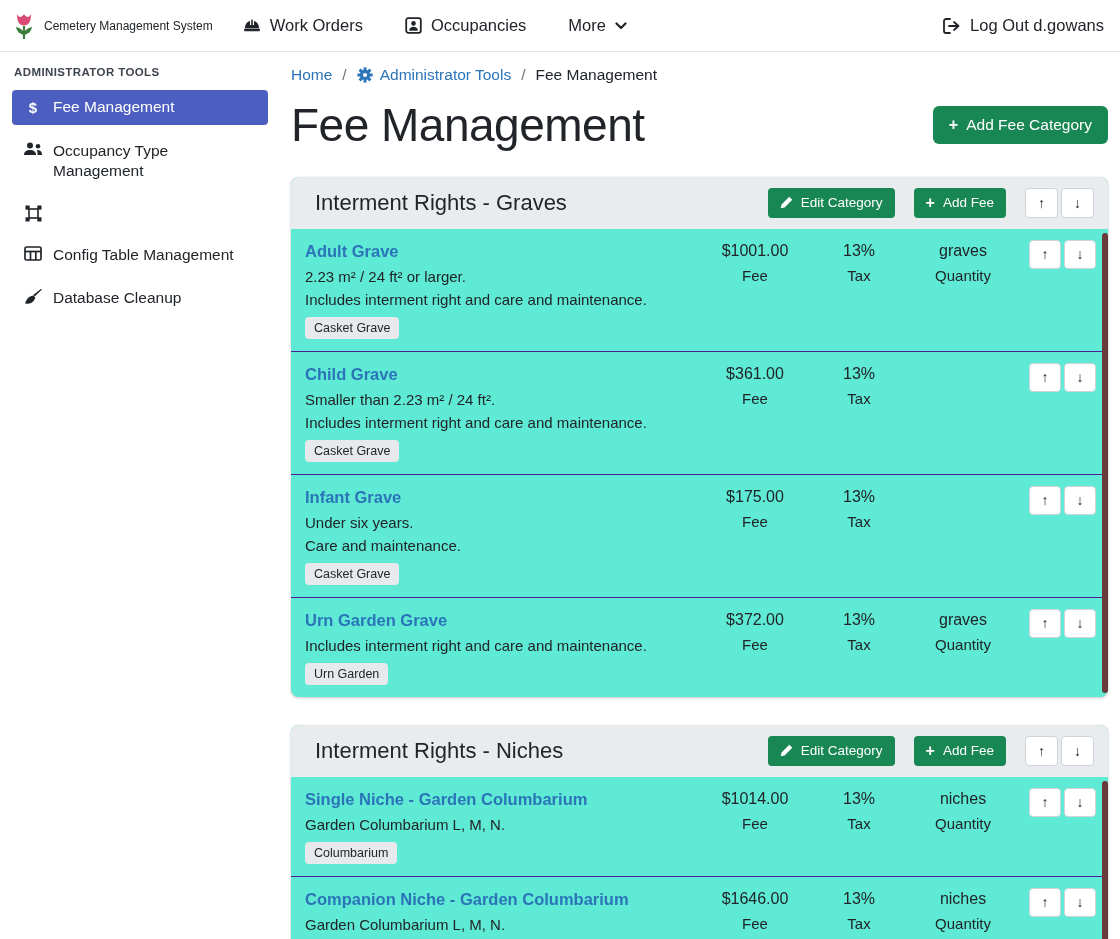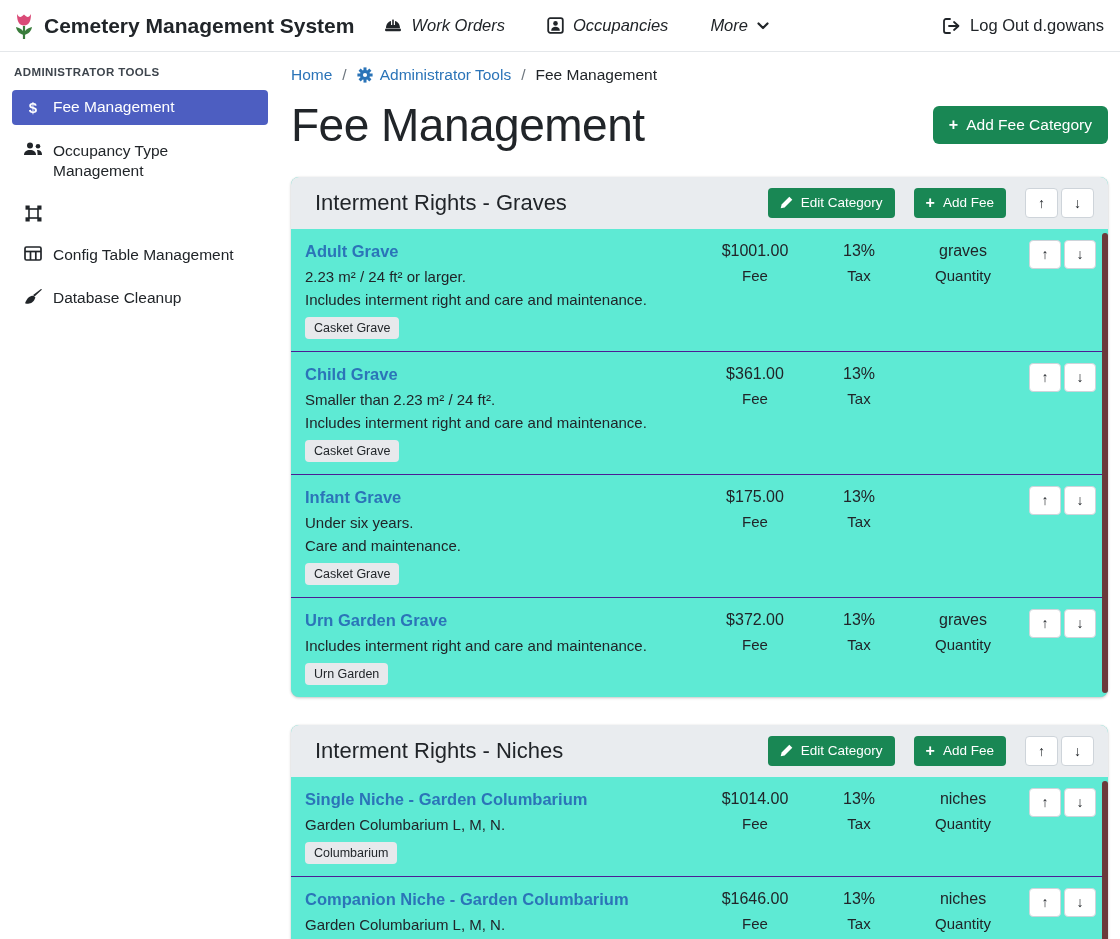--- a/index.html
+++ b/index.html
@@ -4,22 +4,22 @@
 <style>
   * { box-sizing: border-box; margin: 0; padding: 0; }
   html, body { width: 1120px; height: 939px; overflow: hidden; }
   body { font-family: "Liberation Sans", "DejaVu Sans", sans-serif; color: #212529; background: #fff; font-size: 15px; }
   a { text-decoration: none; cursor: pointer; color: inherit; }
   button { cursor: pointer; font-family: inherit; }
 
   
   .navbar { height: 52px; display: flex; align-items: center; padding: 0 16px 0 12px; border-bottom: 1px solid #e4e7ea; background: #fff; }
   .brand { display: flex; align-items: center; gap: 8px; }
-  .brand-text { font-size: 21px; font-weight: 700; color: #212529; white-space: nowrap; }
-  .nav-links { display: flex; align-items: flex-start; gap: 42px; margin-left: 30px; font-style: italic; }
+  .brand-text { font-size: 12px; font-weight: 400; color: #212529; white-space: nowrap; }
+  .nav-links { display: flex; align-items: flex-start; gap: 42px; margin-left: 30px; }
   .nav-link { display: flex; align-items: center; gap: 9px; font-size: 16.5px; color: #212529; white-space: nowrap; }
   .logout { margin-left: auto; display: flex; align-items: center; gap: 9px; font-size: 16.5px; color: #212529; white-space: nowrap; }
   .nav-icon { display: flex; align-items: center; }
 
   
   .layout { display: flex; height: 887px; }
 
   
   .sidebar { width: 280px; padding: 12px 12px 0 12px; flex-shrink: 0; }
   .side-heading { font-size: 11.5px; font-weight: 700; letter-spacing: .4px; color: #3e454d; margin: 2px 0 12px 2px; }

